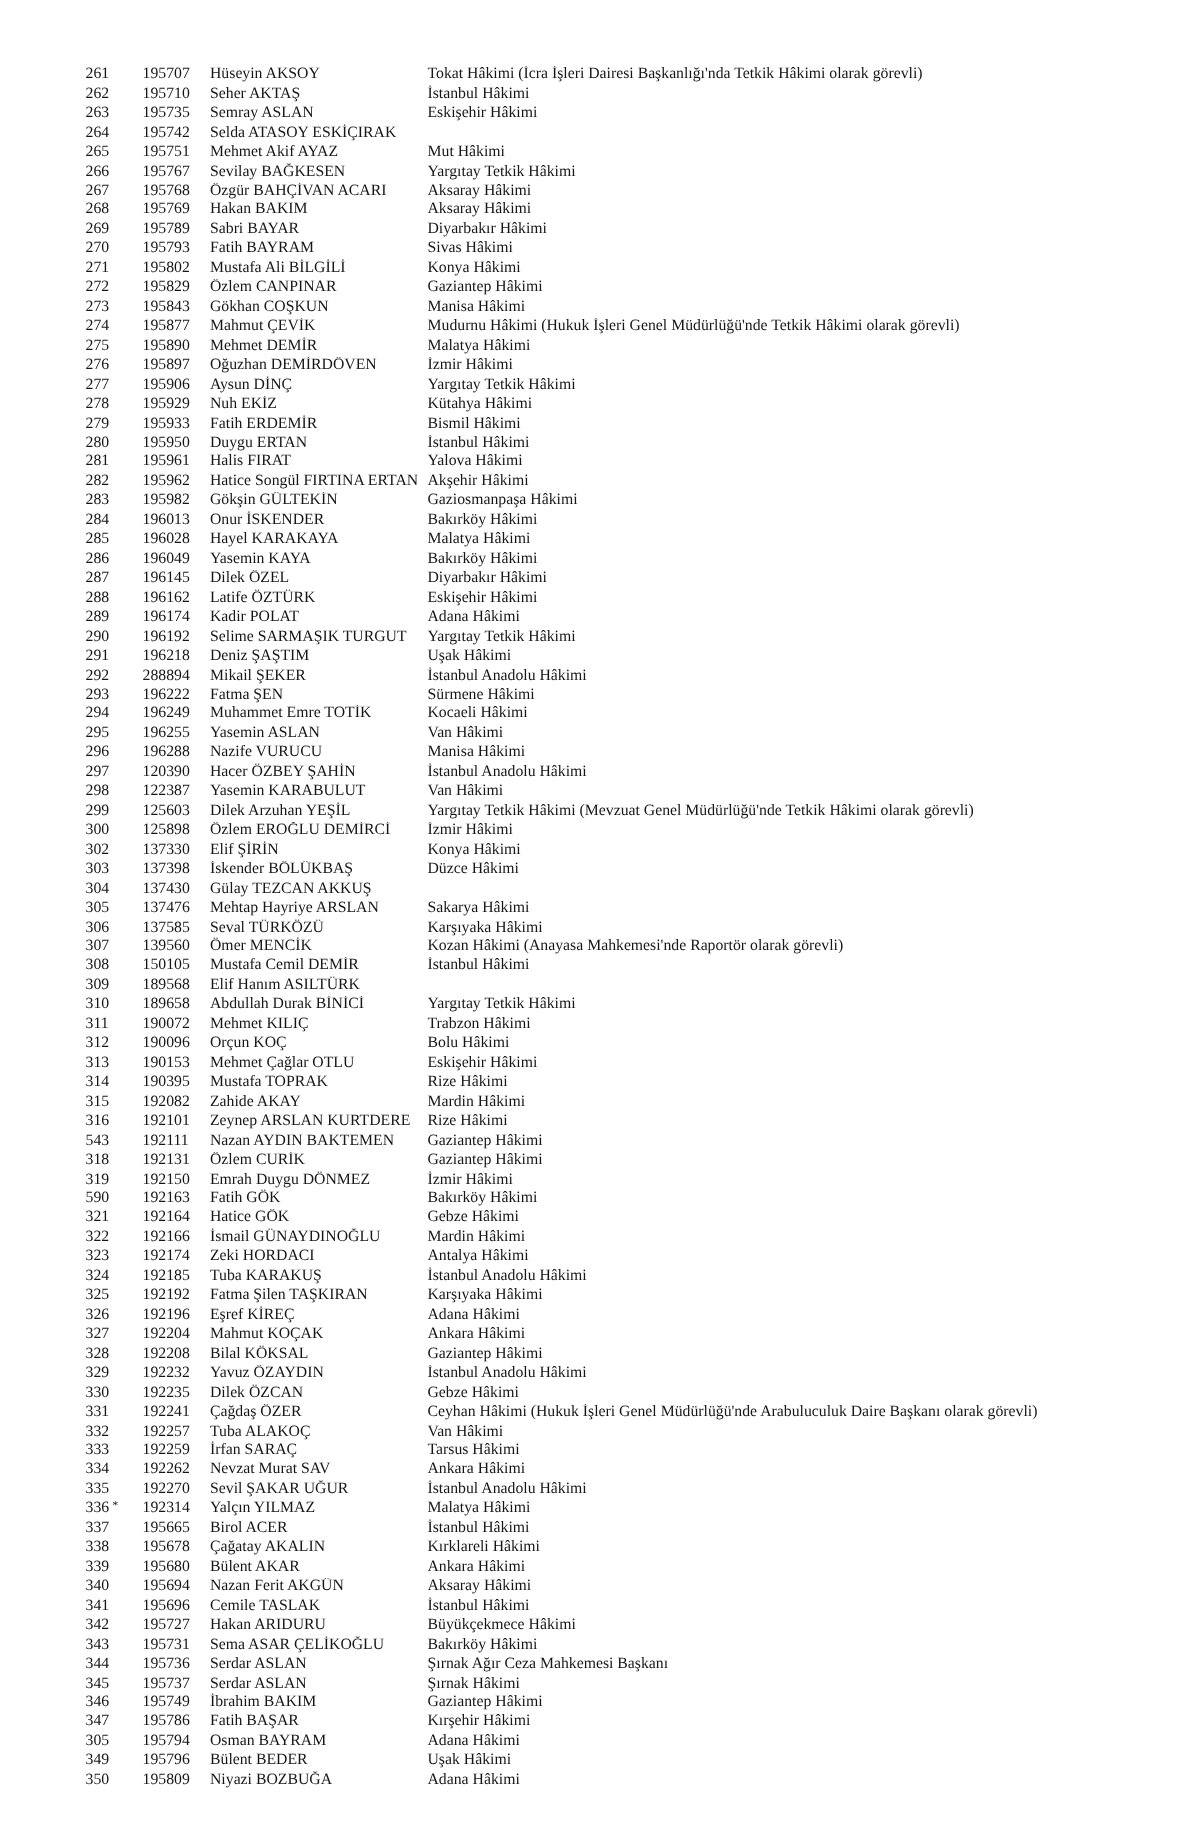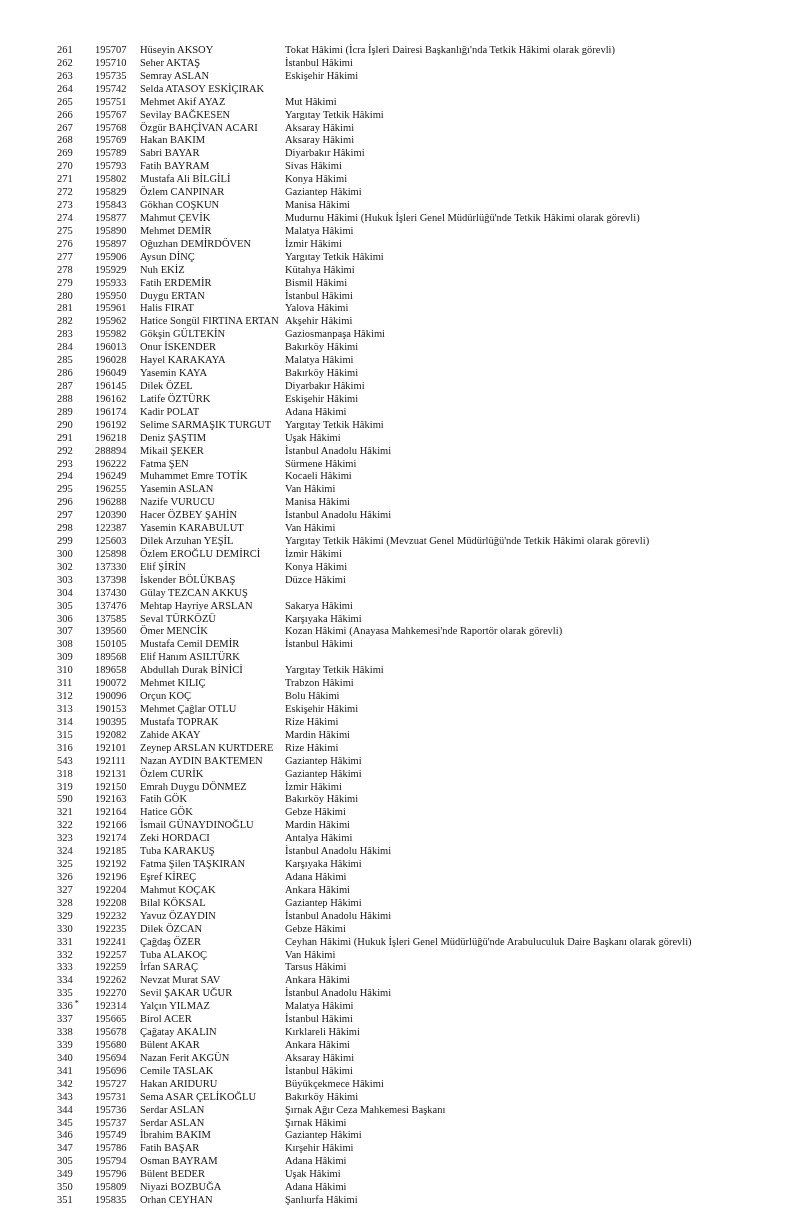--- a/index.html
+++ b/index.html
@@ -665,20 +665,14 @@
     <span class="c-duty">Uşak Hâkimi</span>
   </div>
 
   <div class="row">
     <span class="c-no">350</span>
     <span class="c-reg">195809</span>
     <span class="c-name">Niyazi BOZBUĞA</span>
     <span class="c-duty">Adana Hâkimi</span>
   </div>
 
-  <div class="row">
-    <span class="c-no">351</span>
-    <span class="c-reg">195835</span>
-    <span class="c-name">Orhan CEYHAN</span>
-    <span class="c-duty">Şanlıurfa Hâkimi</span>
-  </div>
 </div>
 </div>
 
 </body></html>

